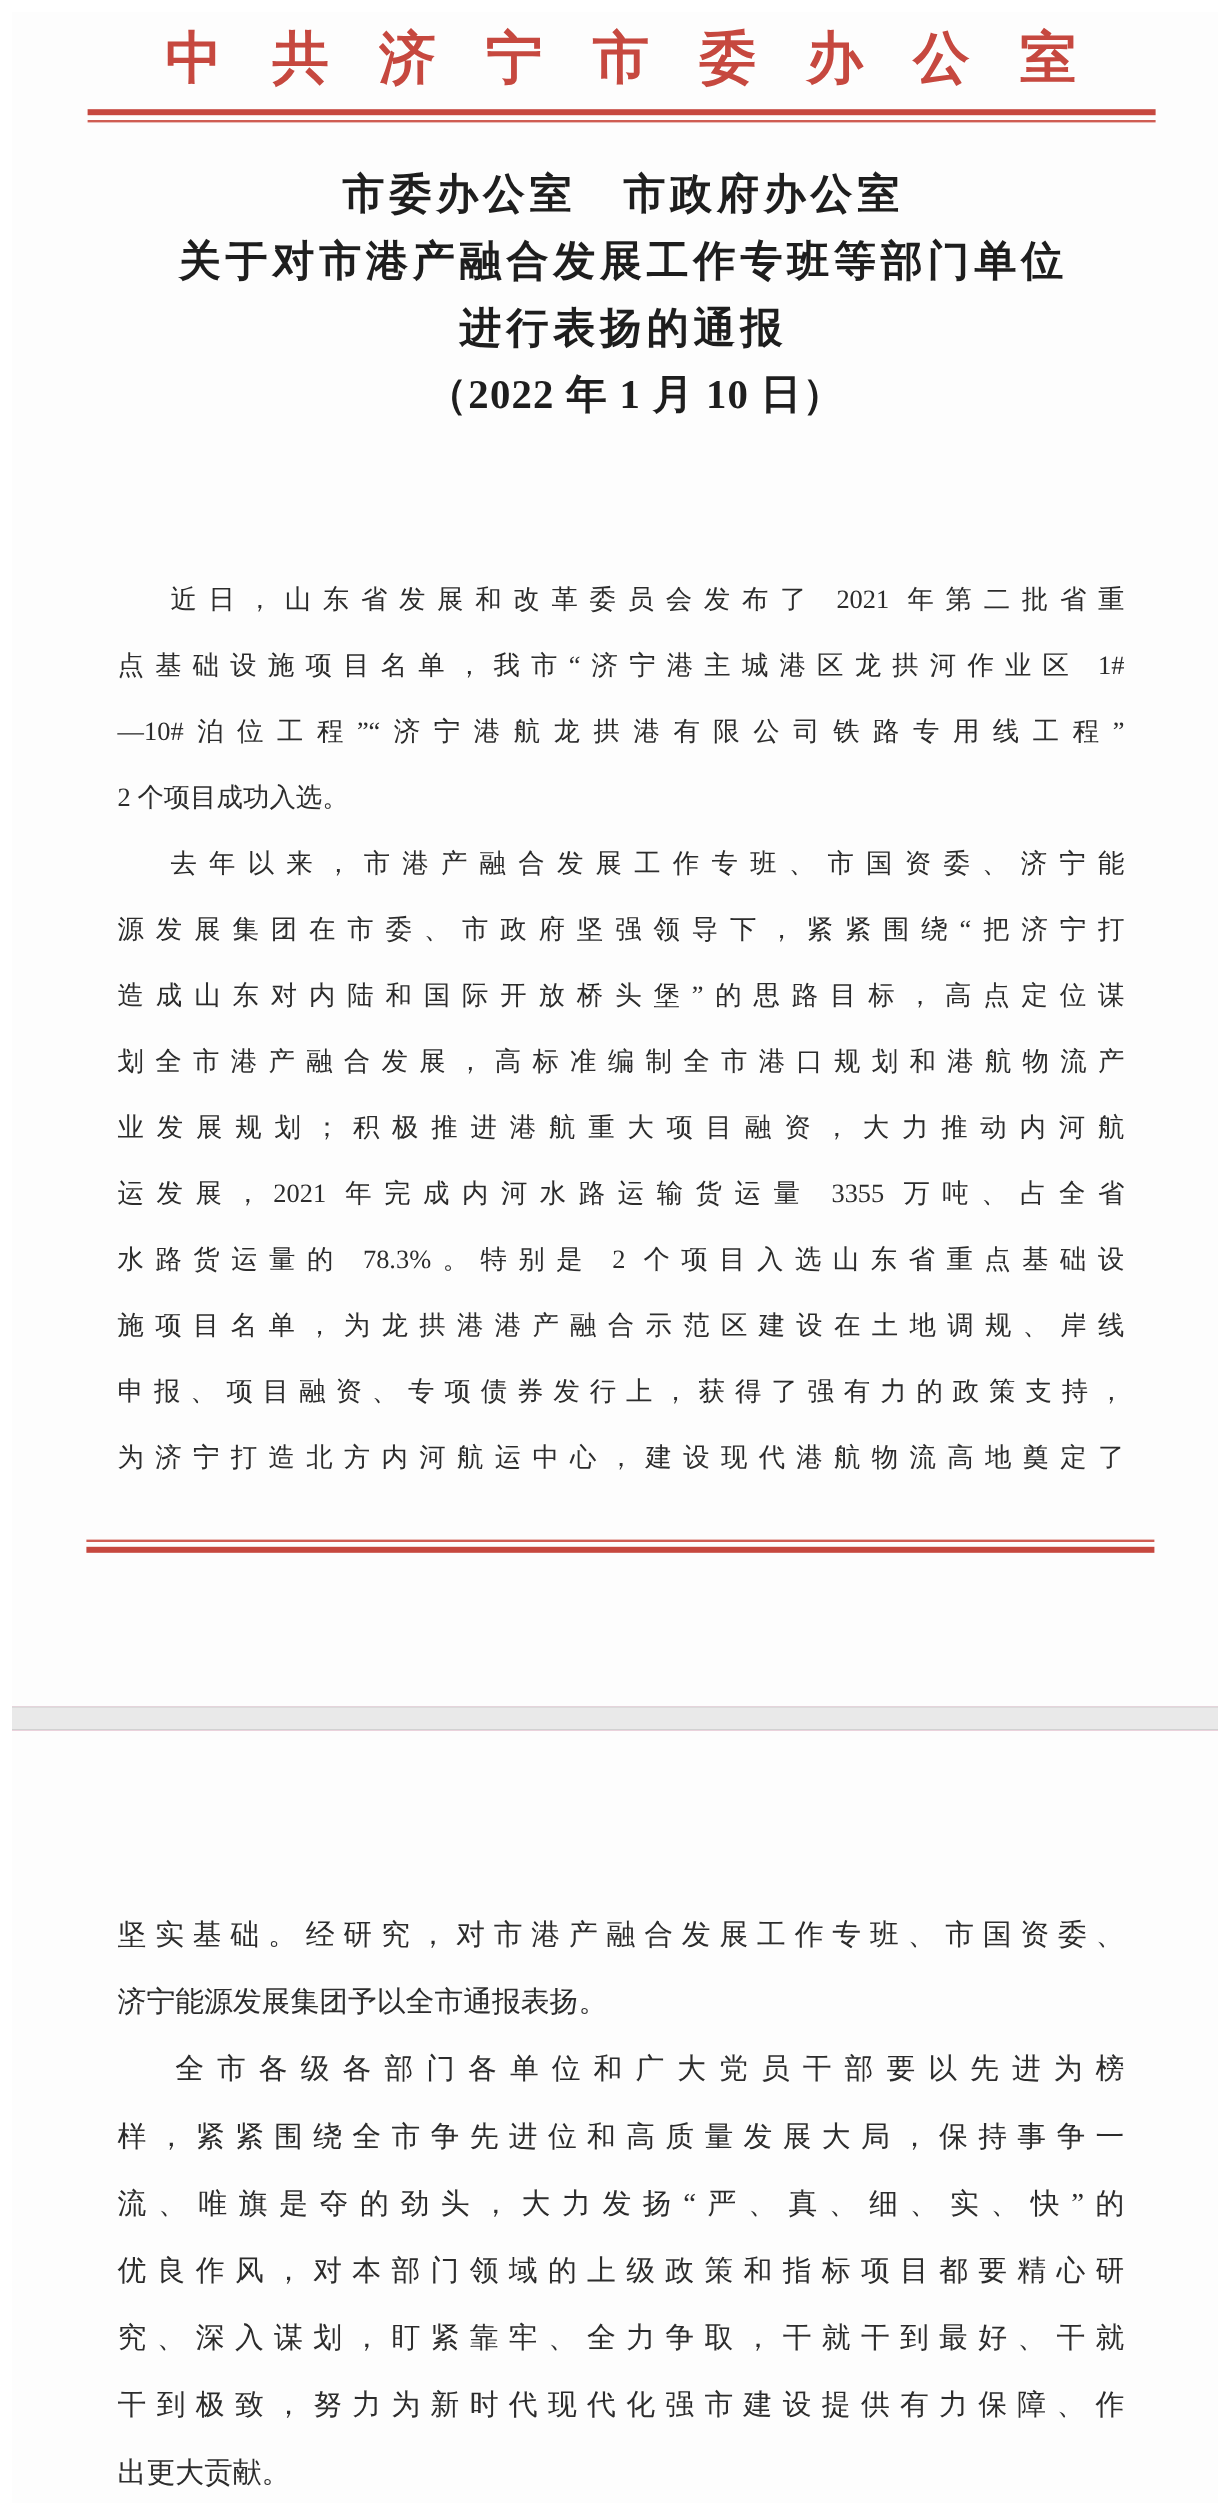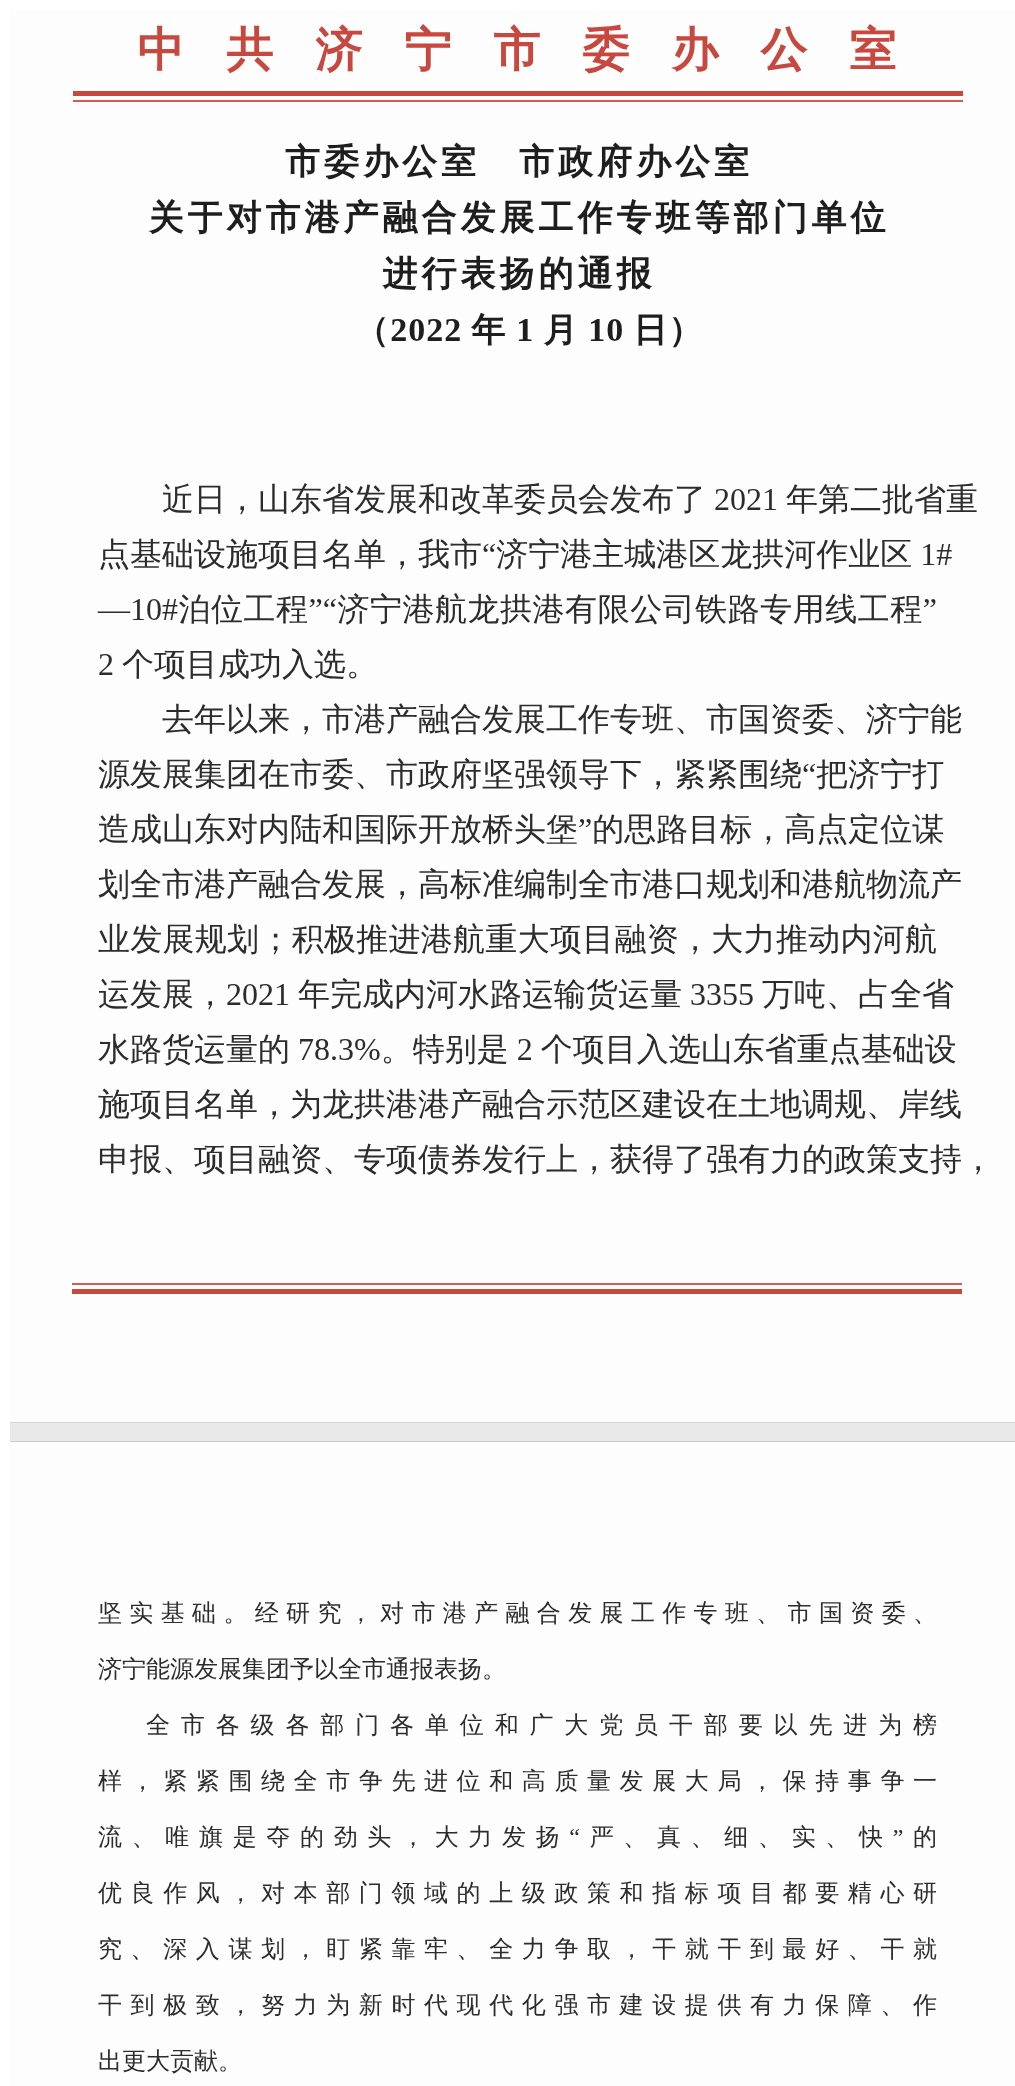--- a/index.html
+++ b/index.html
@@ -56,21 +56,21 @@
     font-size: 34px;
     line-height: 44px;
     font-weight: bold;
     letter-spacing: 1px;
     padding-left: 24px;
   }
 
   
   .body-block {
     margin: 120px 88px 0 88px;
-    font-size: 32px;
+    font-size: 22px;
     color: #2c2c2c;
   }
   .body-block-2 {
     margin: 0 88px;
     padding-top: 143px;
     font-size: 24px;
     color: #2c2c2c;
   }
   .ln {
     height: 55px;
@@ -127,20 +127,21 @@
       <div class="ln end">2 个项目成功入选。</div>
       <div class="ln ind">去年以来，市港产融合发展工作专班、市国资委、济宁能</div>
       <div class="ln">源发展集团在市委、市政府坚强领导下，紧紧围绕“把济宁打</div>
       <div class="ln">造成山东对内陆和国际开放桥头堡”的思路目标，高点定位谋</div>
       <div class="ln">划全市港产融合发展，高标准编制全市港口规划和港航物流产</div>
       <div class="ln">业发展规划；积极推进港航重大项目融资，大力推动内河航</div>
       <div class="ln">运发展，2021 年完成内河水路运输货运量 3355 万吨、占全省</div>
       <div class="ln">水路货运量的 78.3%。特别是 2 个项目入选山东省重点基础设</div>
       <div class="ln">施项目名单，为龙拱港港产融合示范区建设在土地调规、岸线</div>
       <div class="ln">申报、项目融资、专项债券发行上，获得了强有力的政策支持，</div>
+      <div class="ln">为济宁打造北方内河航运中心，建设现代港航物流高地奠定了</div>
     </div>
 
     <div class="footer-rules">
       <div class="footer-rule-thin"></div>
       <div class="footer-rule-thick"></div>
     </div>
   </div>
 
   <div class="page-gap"></div>
 

